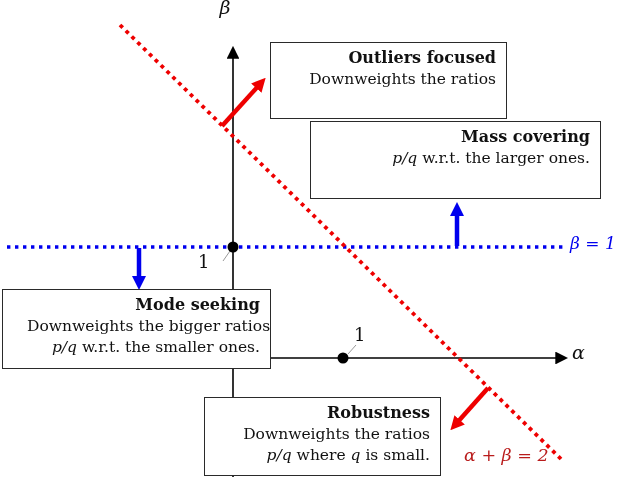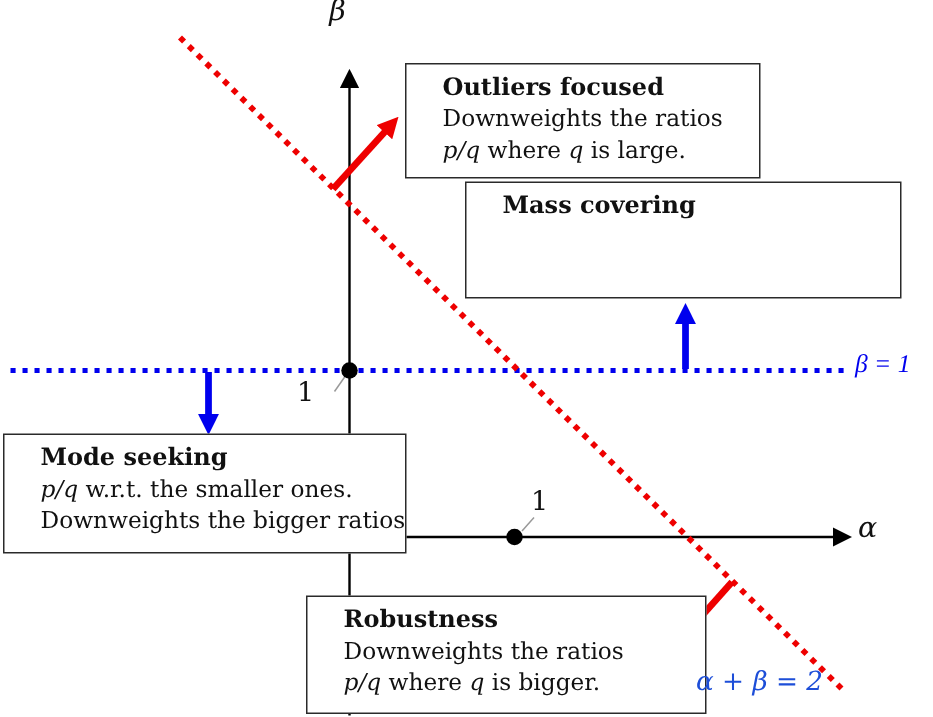--- a/index.html
+++ b/index.html
@@ -1,29 +1,29 @@
 <!DOCTYPE html>
 <html><head>
 <meta charset="utf-8">
 <style>
   html,body{margin:0;padding:0;background:#fff;}
   .fig{position:relative;width:622px;height:478px;background:#ffffff;overflow:hidden;
        font-family:"DejaVu Serif","Liberation Serif",serif;color:#111;}
   .fig svg{position:absolute;left:0;top:0;z-index:1;}
   .box{position:absolute;z-index:2;background:#ffffff;border:1px solid #2a2a2a;
        box-sizing:border-box;padding:4px 10px 4px 24px;font-size:15.5px;line-height:1.36;
-       white-space:nowrap;}
+       white-space:nowrap;text-align:right;}
   .box .t{font-weight:bold;font-size:16px;}
   .mi{font-style:italic;}
   .lbl{position:absolute;z-index:3;font-size:18px;white-space:nowrap;}
   .it{font-style:italic;}
   #box-outliers{left:270px;top:42px;width:237px;height:77px;}
   #box-mass{left:310px;top:121px;width:291px;height:78px;}
   #box-mode{left:2px;top:289px;width:269px;height:80px;}
-  #box-robustness{left:204px;top:397px;width:267px;height:79px;}
+  #box-robustness{left:204px;top:397px;width:237px;height:79px;}
   #lbl-beta{left:212px;top:-4px;width:26px;text-align:center;font-size:19px;}
   #lbl-alpha{left:572px;top:341px;font-size:19px;}
   #tick-y{left:198px;top:251px;}
   #tick-x{left:354px;top:324px;}
   #lbl-betaline{left:570px;top:233px;font-size:17px;}
   #lbl-diagline{left:464px;top:445px;font-size:17.5px;}
 </style>
 </head>
 <body>
 
@@ -57,46 +57,46 @@
     <line x1="222" y1="126" x2="261" y2="83" stroke-width="4.5" marker-end="url(#arrRed)" stroke="#ee0000"></line>
     <line x1="488" y1="388" x2="455" y2="425" stroke-width="4.5" marker-end="url(#arrRed)" stroke="#ee0000"></line>
     <line x1="457" y1="246" x2="457" y2="209" stroke-width="4.5" marker-end="url(#arrBlue)" stroke="#0000ee"></line>
     <line x1="139" y1="248" x2="139" y2="283" stroke-width="4.5" marker-end="url(#arrBlue)" stroke="#0000ee"></line>
   </svg>
 
   <div class="box" id="box-outliers">
     <div class="t">Outliers focused</div>
     <div>
         <div><span>Downweights the ratios</span></div>
-        <div><span class="mi">p/q</span><span> where </span><span class="mi">q</span><span> is large.</span></div>
       </div>
   </div>
 
   <div class="box" id="box-mass">
     <div class="t">Mass covering</div>
     <div>
+        <div><span class="mi">p/q</span><span> w.r.t. the larger ones.</span></div>
       </div>
   </div>
 
   <div class="box" id="box-mode">
     <div class="t">Mode seeking</div>
     <div>
+        <div><span>Downweights the bigger ratios</span></div>
         <div><span class="mi">p/q</span><span> w.r.t. the smaller ones.</span></div>
-        <div><span>Downweights the bigger ratios</span></div>
       </div>
   </div>
 
   <div class="box" id="box-robustness">
     <div class="t">Robustness</div>
     <div>
         <div><span>Downweights the ratios</span></div>
-        <div><span class="mi">p/q</span><span> where </span><span class="mi">q</span><span> is bigger.</span></div>
+        <div><span class="mi">p/q</span><span> where </span><span class="mi">q</span><span> is small.</span></div>
       </div>
   </div>
 
   <div class="lbl it" id="lbl-beta">β</div>
   <div class="lbl it" id="lbl-alpha">α</div>
   <div class="lbl" id="tick-y">1</div>
   <div class="lbl" id="tick-x">1</div>
-  <div class="lbl it" id="lbl-betaline" style="color: rgb(0, 0, 238); font-family: Liberation Serif, serif;">β = 1</div>
-  <div class="lbl it" id="lbl-diagline" style="color: #1d4ed8;">α + β = 2</div>
+  <div class="lbl it" id="lbl-betaline" style="color: rgb(0, 0, 238);">β = 1</div>
+  <div class="lbl it" id="lbl-diagline" style="color: #b91c1c;">α + β = 2</div>
 
 </div>
 
 </body></html>

